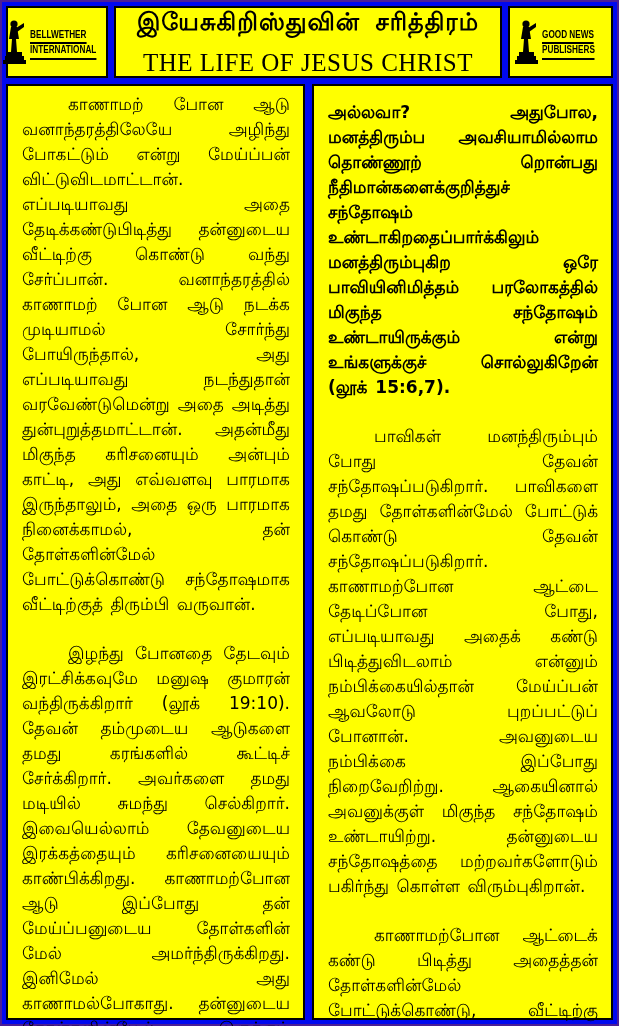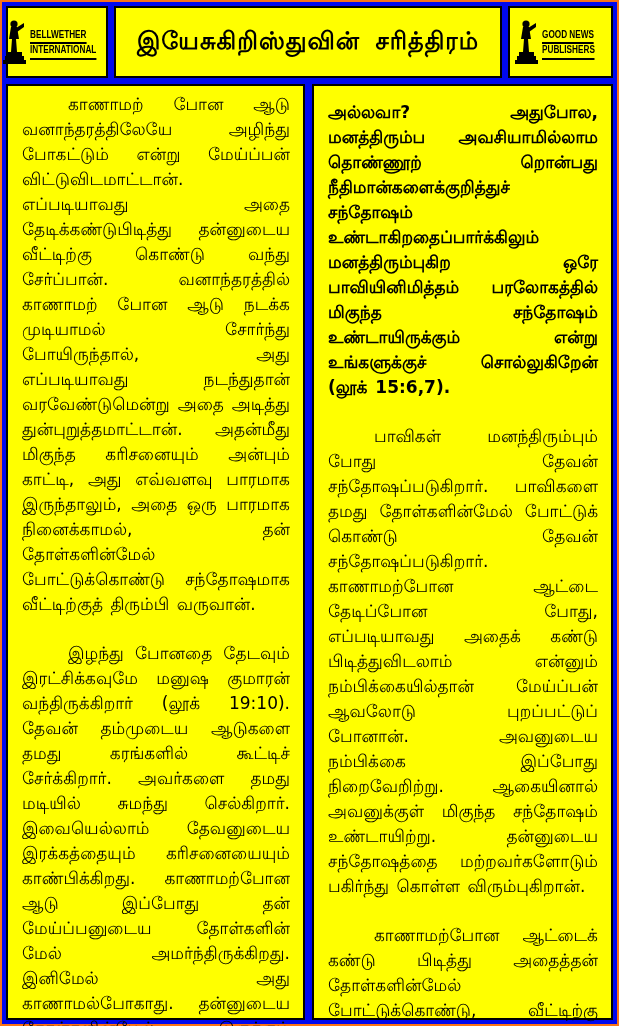--- a/index.html
+++ b/index.html
@@ -1,21 +1,21 @@
 <!DOCTYPE html>
 <html lang="ta"><head>
 <meta charset="utf-8">
 <style>
   html,body { margin:0; padding:0; }
   body { width:619px; font-family:"DejaVu Sans", sans-serif; }
 
   .page {
     position:relative;
     width:619px; height:1026px;
-    background:#f97316;           
+    background:#4c1d95;           
     overflow:hidden;
   }
   .frame {
     position:absolute; left:2px; top:2px; right:2px; bottom:2px;
     background:#0008EE;           
   }
   .panel {
     position:absolute;
     background:#FFFF00;
     border:2px solid #000000;
@@ -93,20 +93,21 @@
       <span class="logo-text">
         <span>BELLWETHER</span>
         <span>INTERNATIONAL</span>
       </span>
     </div>
   </div>
 
   <div class="panel title-box">
     <div class="title-inner">
       <div class="tamil-title">இயேசுகிறிஸ்துவின் சரித்திரம்</div>
+      <div class="english-title">THE LIFE OF JESUS CHRIST</div>
     </div>
   </div>
 
   <div class="panel logo-right">
     <div class="logo-inner">
       <span class="statue">
         <svg width="24" height="46" viewBox="0 0 24 46" xmlns="http://www.w3.org/2000/svg">
           <circle cx="11" cy="5" r="3.6" fill="#000"></circle>
           <path d="M8 8 L14 8 L16 20 L13 20 L14 33 L8 33 L9 20 L6 20 Z" fill="#000"></path>
           <path d="M13 9 L21 4 L21 8 L14 13 Z" fill="#000"></path>

